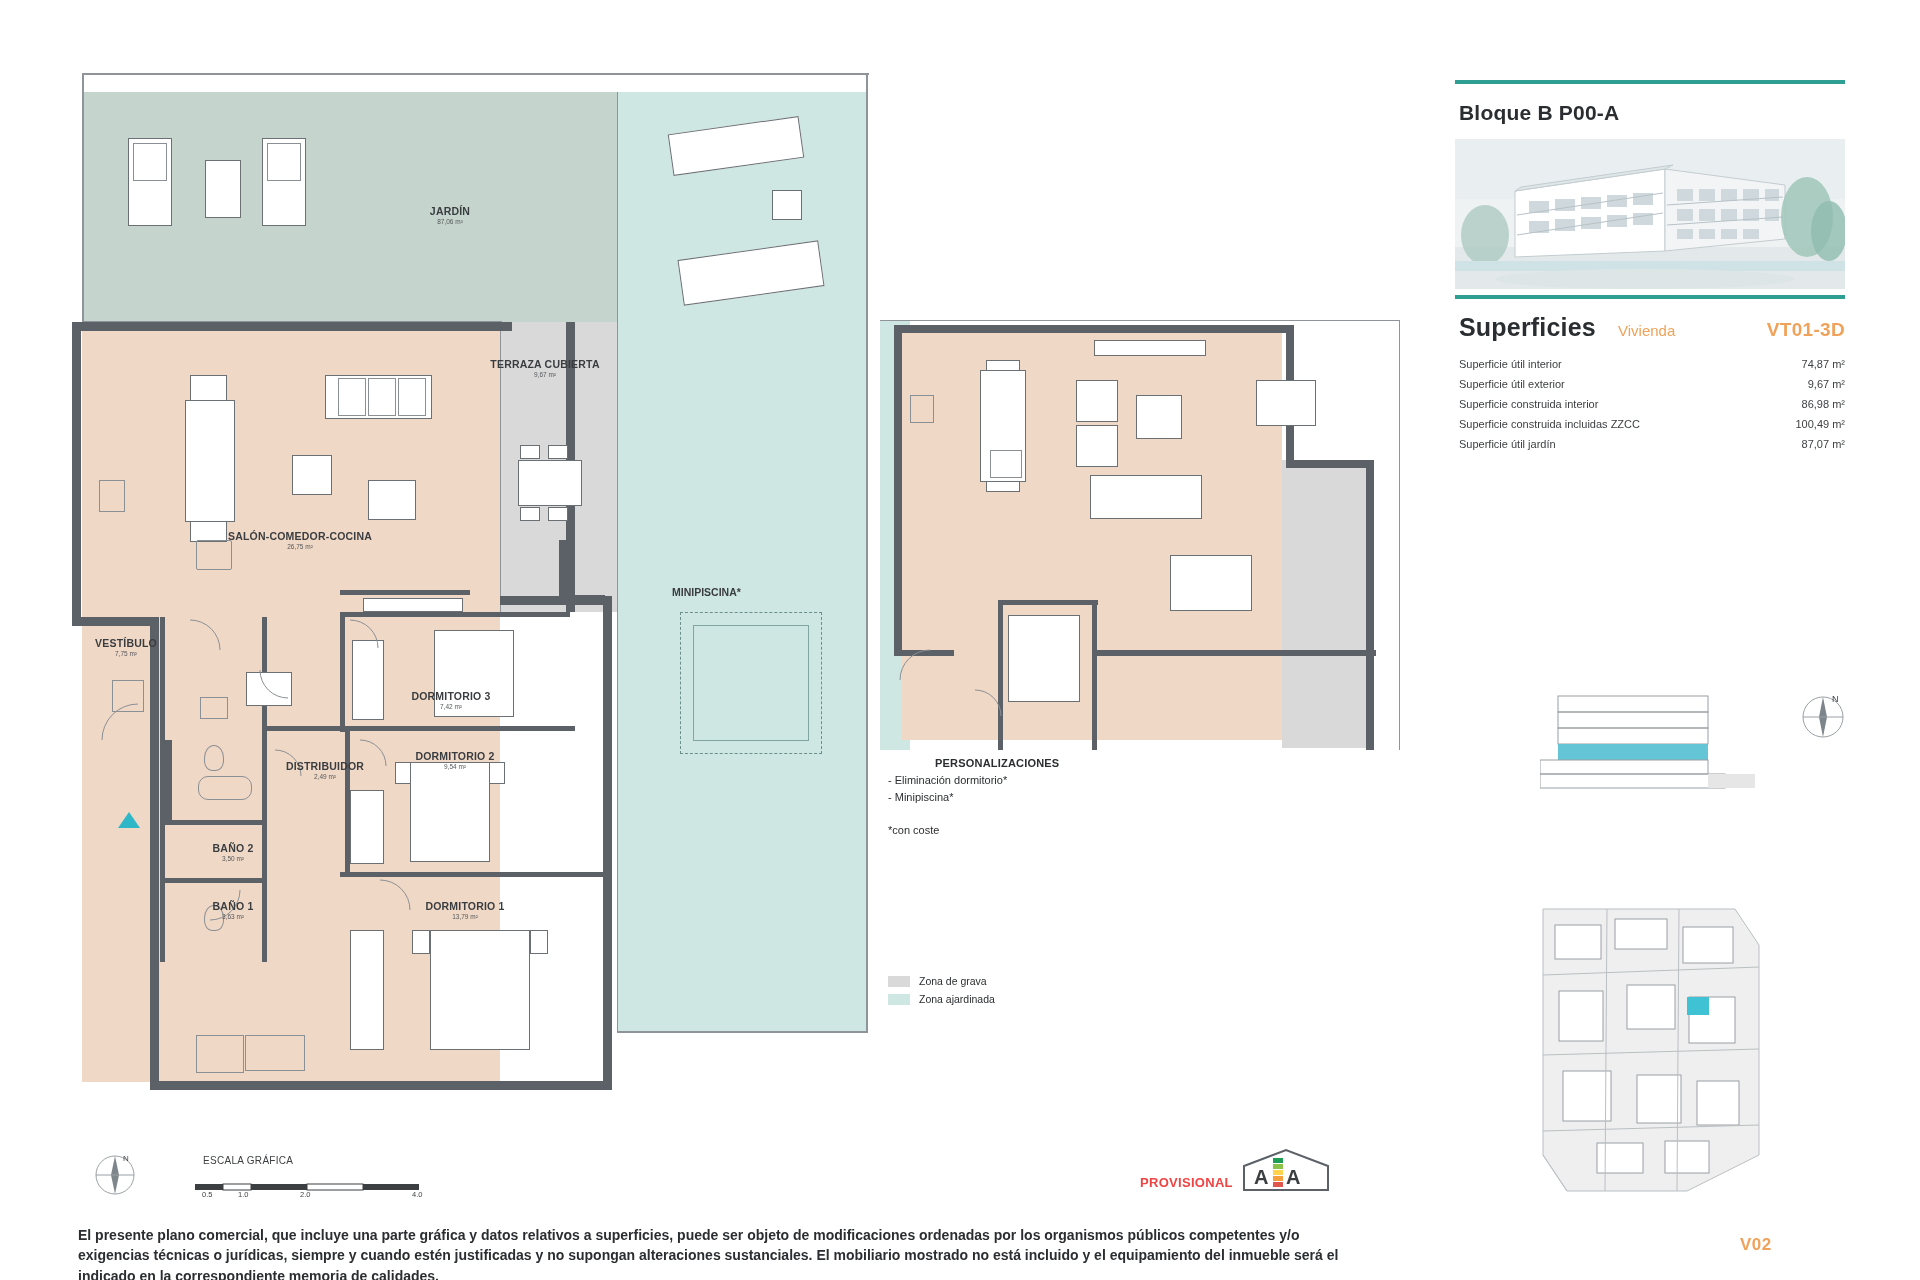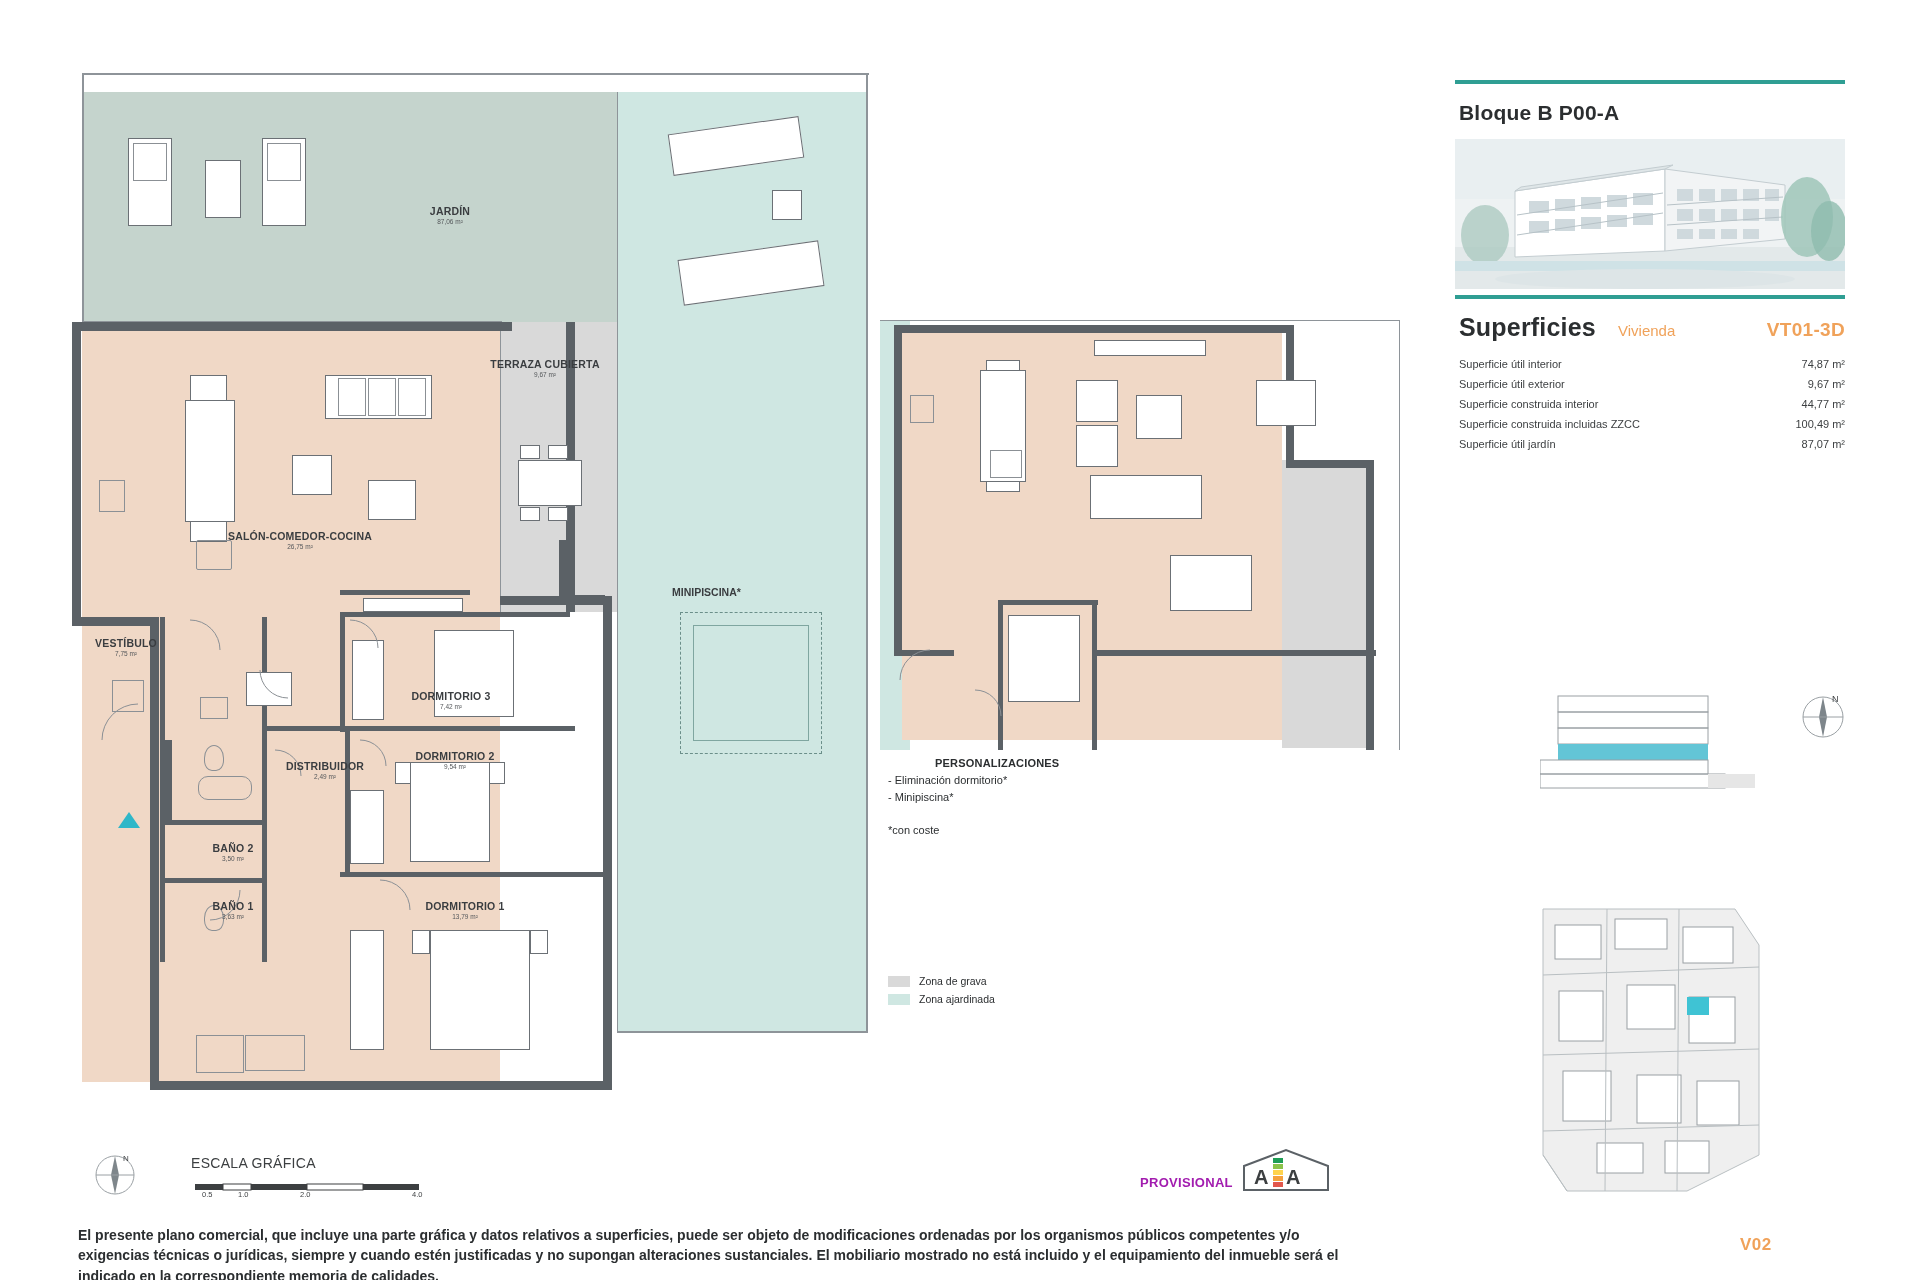--- a/index.html
+++ b/index.html
@@ -47,25 +47,25 @@
 
   
   .section{position:absolute;left:1540px;top:690px;width:215px;height:130px;}
 
   
   .site{position:absolute;left:1537px;top:905px;width:230px;height:290px;}
   .site svg{display:block;}
 
   
   .footer-txt{position:absolute;left:78px;top:1225px;width:1290px;font-size:14px;line-height:1.45;color:#2b2e30;font-weight:600;}
-  .prov{position:absolute;left:1140px;top:1175px;font-size:13px;font-weight:700;color:#a21caf;letter-spacing:.3px;}
+  .prov{position:absolute;left:1140px;top:1175px;font-size:13px;font-weight:700;color:#ef4444;letter-spacing:.3px;}
   .aia{position:absolute;left:1240px;top:1148px;width:92px;height:46px;}
   .v02{position:absolute;left:1740px;top:1235px;font-size:17px;font-weight:700;color:#f0a25a;letter-spacing:.5px;}
 
-  .escala{position:absolute;left:191px;top:1155px;font-size:14px;color:#3c3f41;letter-spacing:.3px;}
+  .escala{position:absolute;left:203px;top:1155px;font-size:10px;color:#3c3f41;letter-spacing:.3px;}
   .scalebar{position:absolute;left:195px;top:1178px;width:235px;height:8px;}
   .scale-nums{position:absolute;left:190px;top:1190px;width:250px;height:12px;font-size:7.5px;color:#3c3f41;}
   .scale-nums span{position:absolute;}
 
   .compass2{position:absolute;left:90px;top:1150px;width:50px;height:50px;}
 
   
   .pers{position:absolute;left:888px;top:755px;width:280px;font-size:11px;color:#2b2e30;line-height:1.55;}
   .pers .hd{font-weight:700;letter-spacing:.2px;padding-left:47px;}
   .legend{position:absolute;left:888px;top:975px;width:240px;font-size:10.5px;color:#2b2e30;}
@@ -352,21 +352,21 @@
       <div class="sup-line">
         <span class="lbl">Superficie útil interior</span>
         <span class="val">74,87 m²</span>
       </div>
       <div class="sup-line">
         <span class="lbl">Superficie útil exterior</span>
         <span class="val">9,67 m²</span>
       </div>
       <div class="sup-line">
         <span class="lbl">Superficie construida interior</span>
-        <span class="val">44,77 m²</span>
+        <span class="val">86,98 m²</span>
       </div>
       <div class="sup-line">
         <span class="lbl">Superficie construida incluidas ZZCC</span>
         <span class="val">100,49 m²</span>
       </div>
       <div class="sup-line">
         <span class="lbl">Superficie útil jardín</span>
         <span class="val">87,07 m²</span>
       </div>
     </div>

